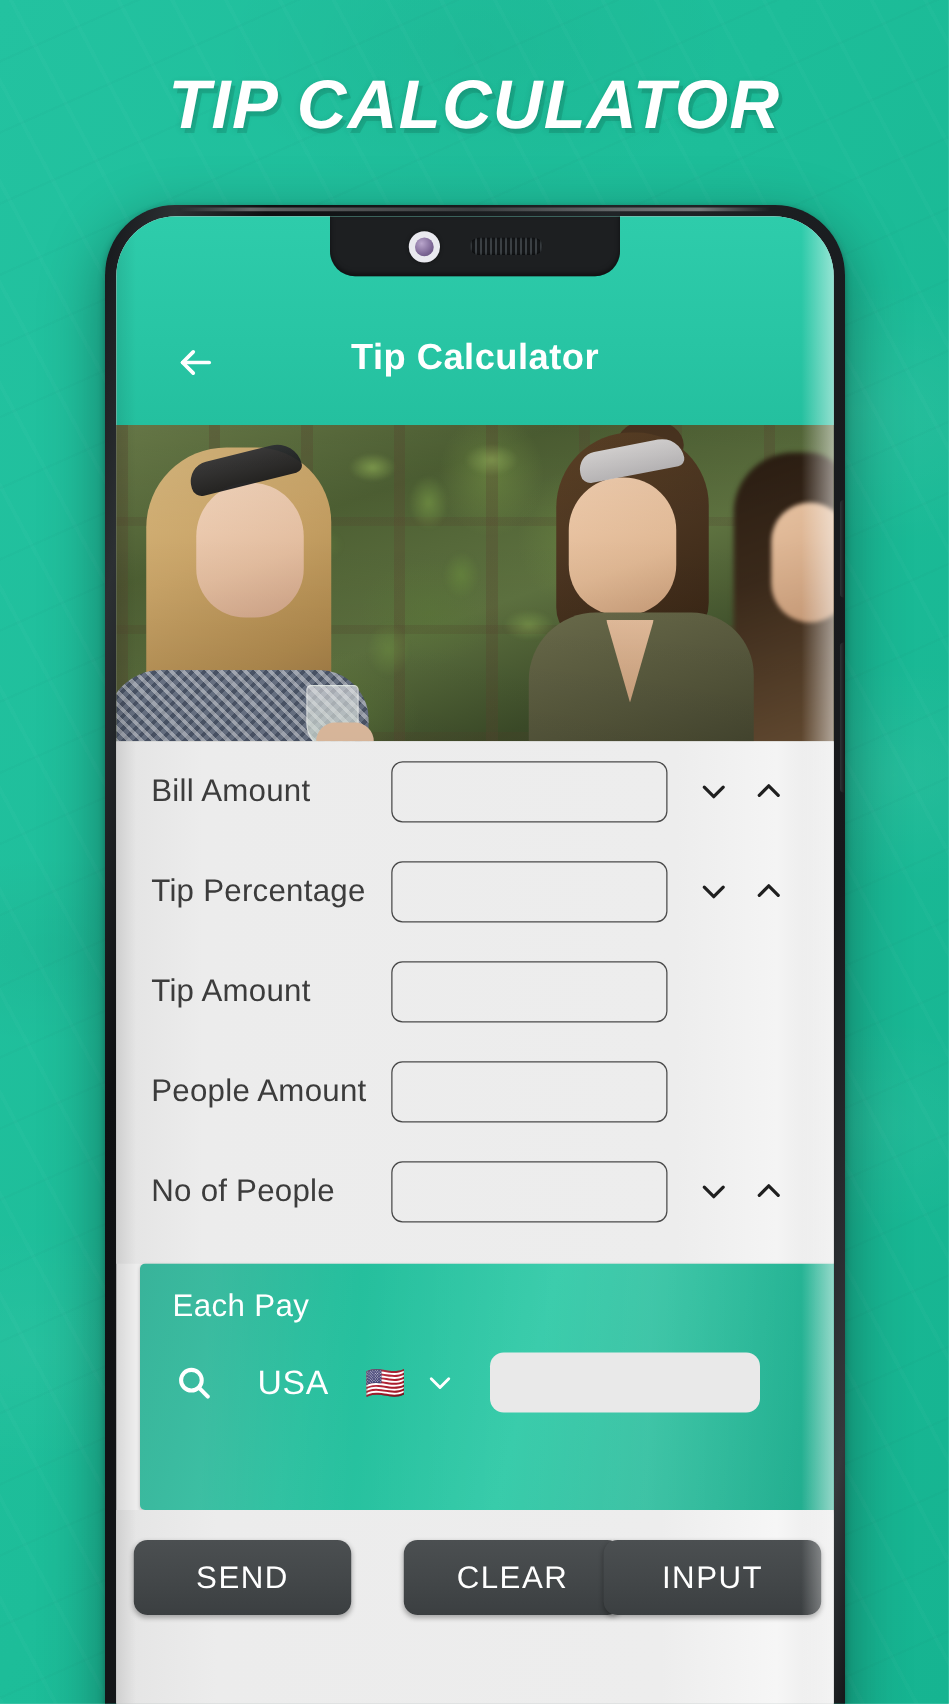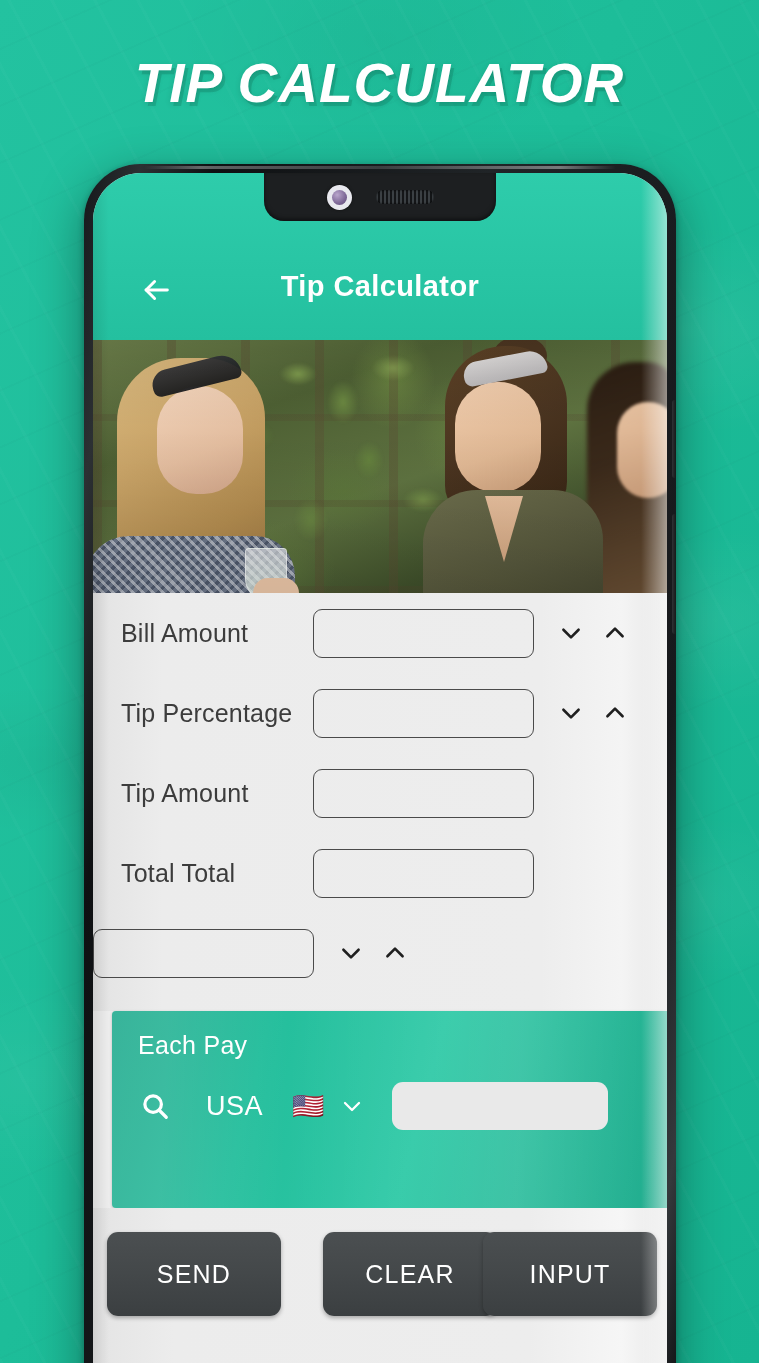--- a/index.html
+++ b/index.html
@@ -315,21 +315,21 @@
     font-family:"Liberation Sans", sans-serif;
   }
 
   
   #buttons{
     position:absolute; top:1035px; left:0; width:574px; height:216px;
     background:linear-gradient(90deg,#E4E4E4 0%,#ECECEC 14%,#EDEDED 76%,#F6F6F6 92%,#E8E8E8 100%);
     z-index:3;
   }
   .action-btn{
-    position:absolute; top:24px; height:84px;
+    position:absolute; top:24px; height:60px;
     border:none; border-radius:11px;
     background:linear-gradient(180deg,#4b4f51 0%,#44484a 48%,#3b3f41 100%);
     color:#ffffff;
     font-size:25px; letter-spacing:1.2px;
     font-family:"Liberation Sans", sans-serif;
     box-shadow:0 2px 4px rgba(0,0,0,.3);
     cursor:pointer;
   }
   #btn-send{ left:14px; width:174px; }
   #btn-clear{ left:202px; width:174px;margin-left:28px; }
@@ -434,25 +434,26 @@
           </span>
         </div>
       </div>
 
       <div class="form-row" style="top:160px;">
         <div class="row-label">Tip Amount</div>
         <input class="row-input" type="text" placeholder="" style="">
       </div>
 
       <div class="form-row" style="top:240px;">
-        <div class="row-label">Total Total</div>
+        <div class="row-label">People Amount</div>
         <input class="row-input" type="text" placeholder="" style="">
       </div>
 
       <div class="form-row" style="top:320px;">
+        <div class="row-label">No of People</div>
         <input class="row-input" type="text" placeholder="" style="">
         <div class="row-chevs">
           <span class="chev">
             <svg viewBox="0 0 24 24" fill="none" stroke="currentColor" stroke-width="2.4" stroke-linecap="round" stroke-linejoin="round" width="26" height="26">
                 <polyline points="5,9 12,16 19,9"></polyline>
               </svg>
           </span>
           <span class="chev">
             <svg viewBox="0 0 24 24" fill="none" stroke="currentColor" stroke-width="2.4" stroke-linecap="round" stroke-linejoin="round" width="26" height="26">
                 <polyline points="5,15 12,8 19,15"></polyline>

